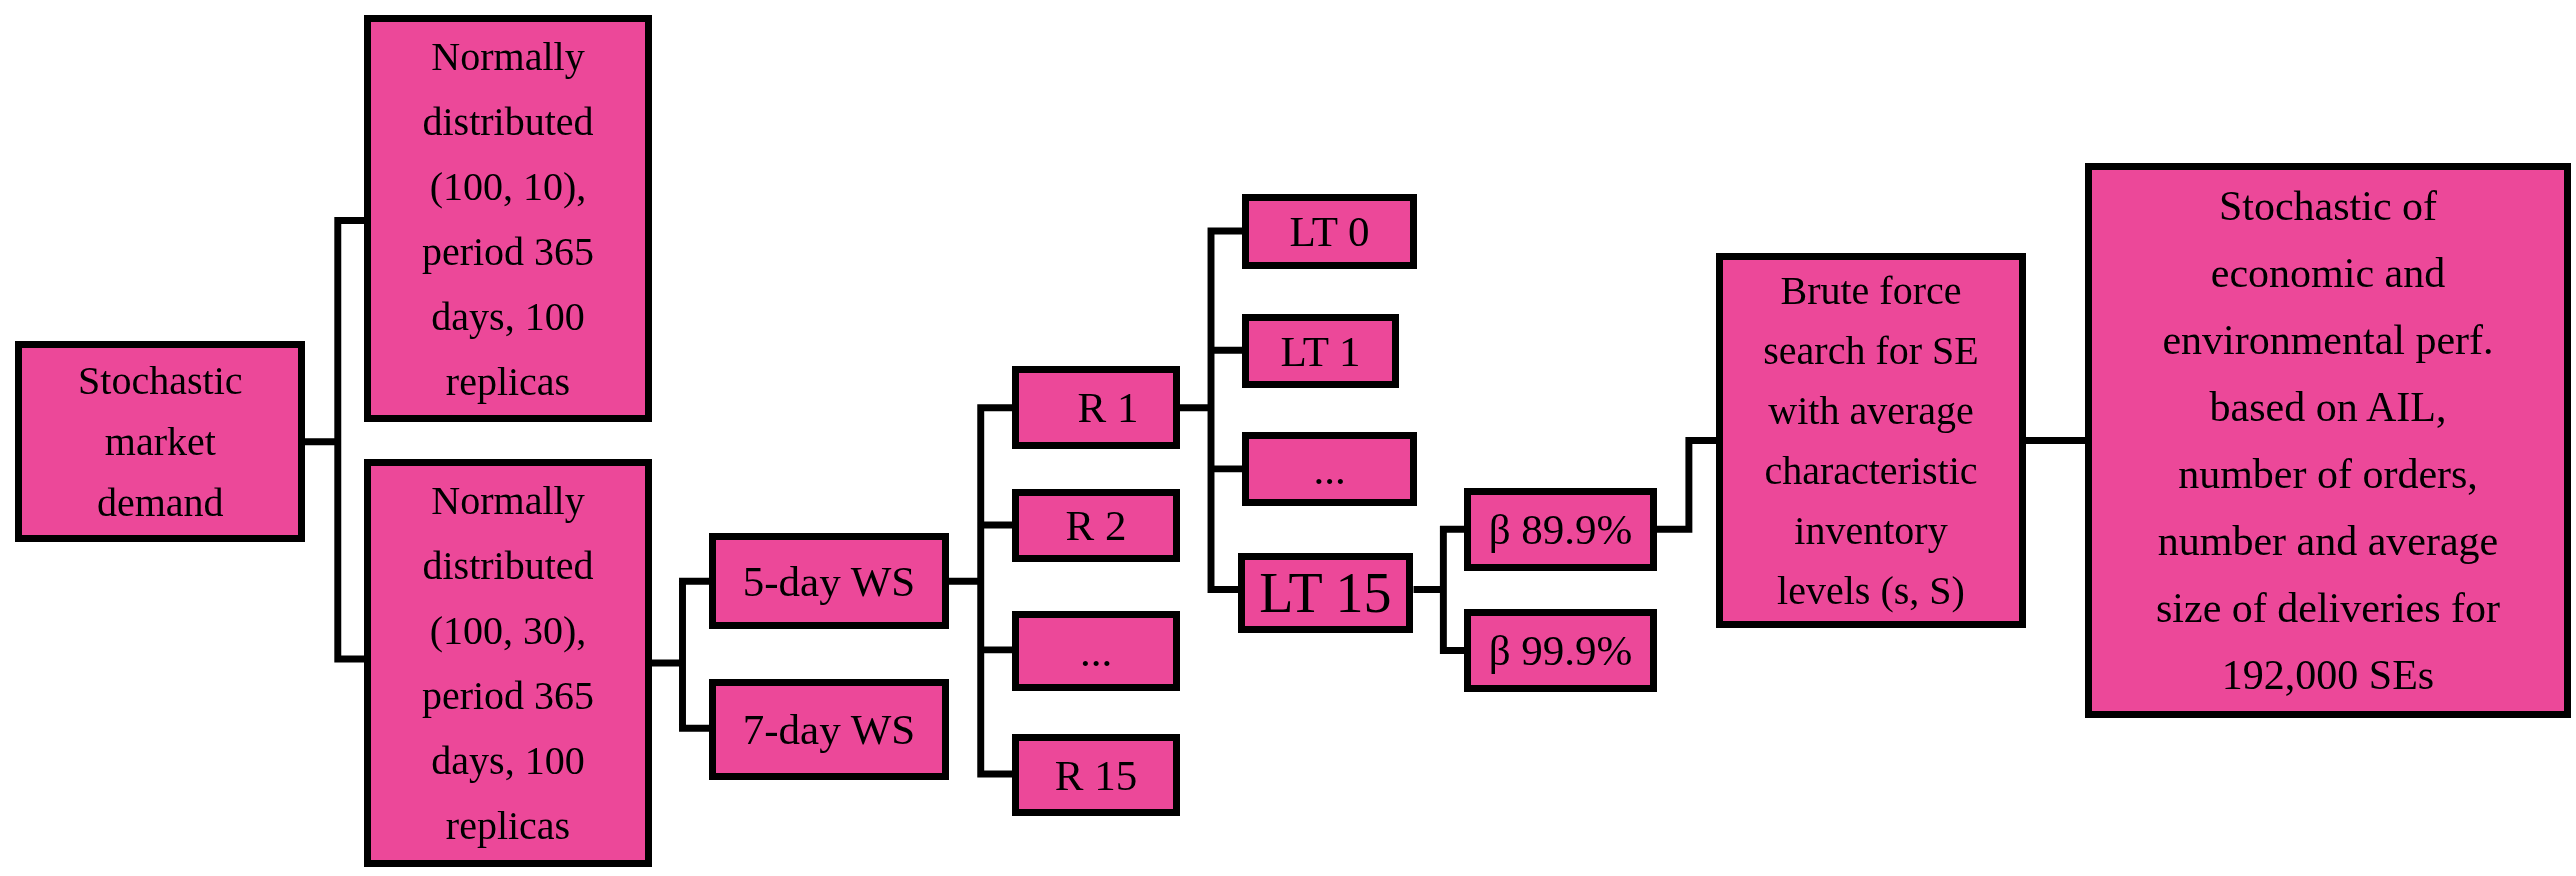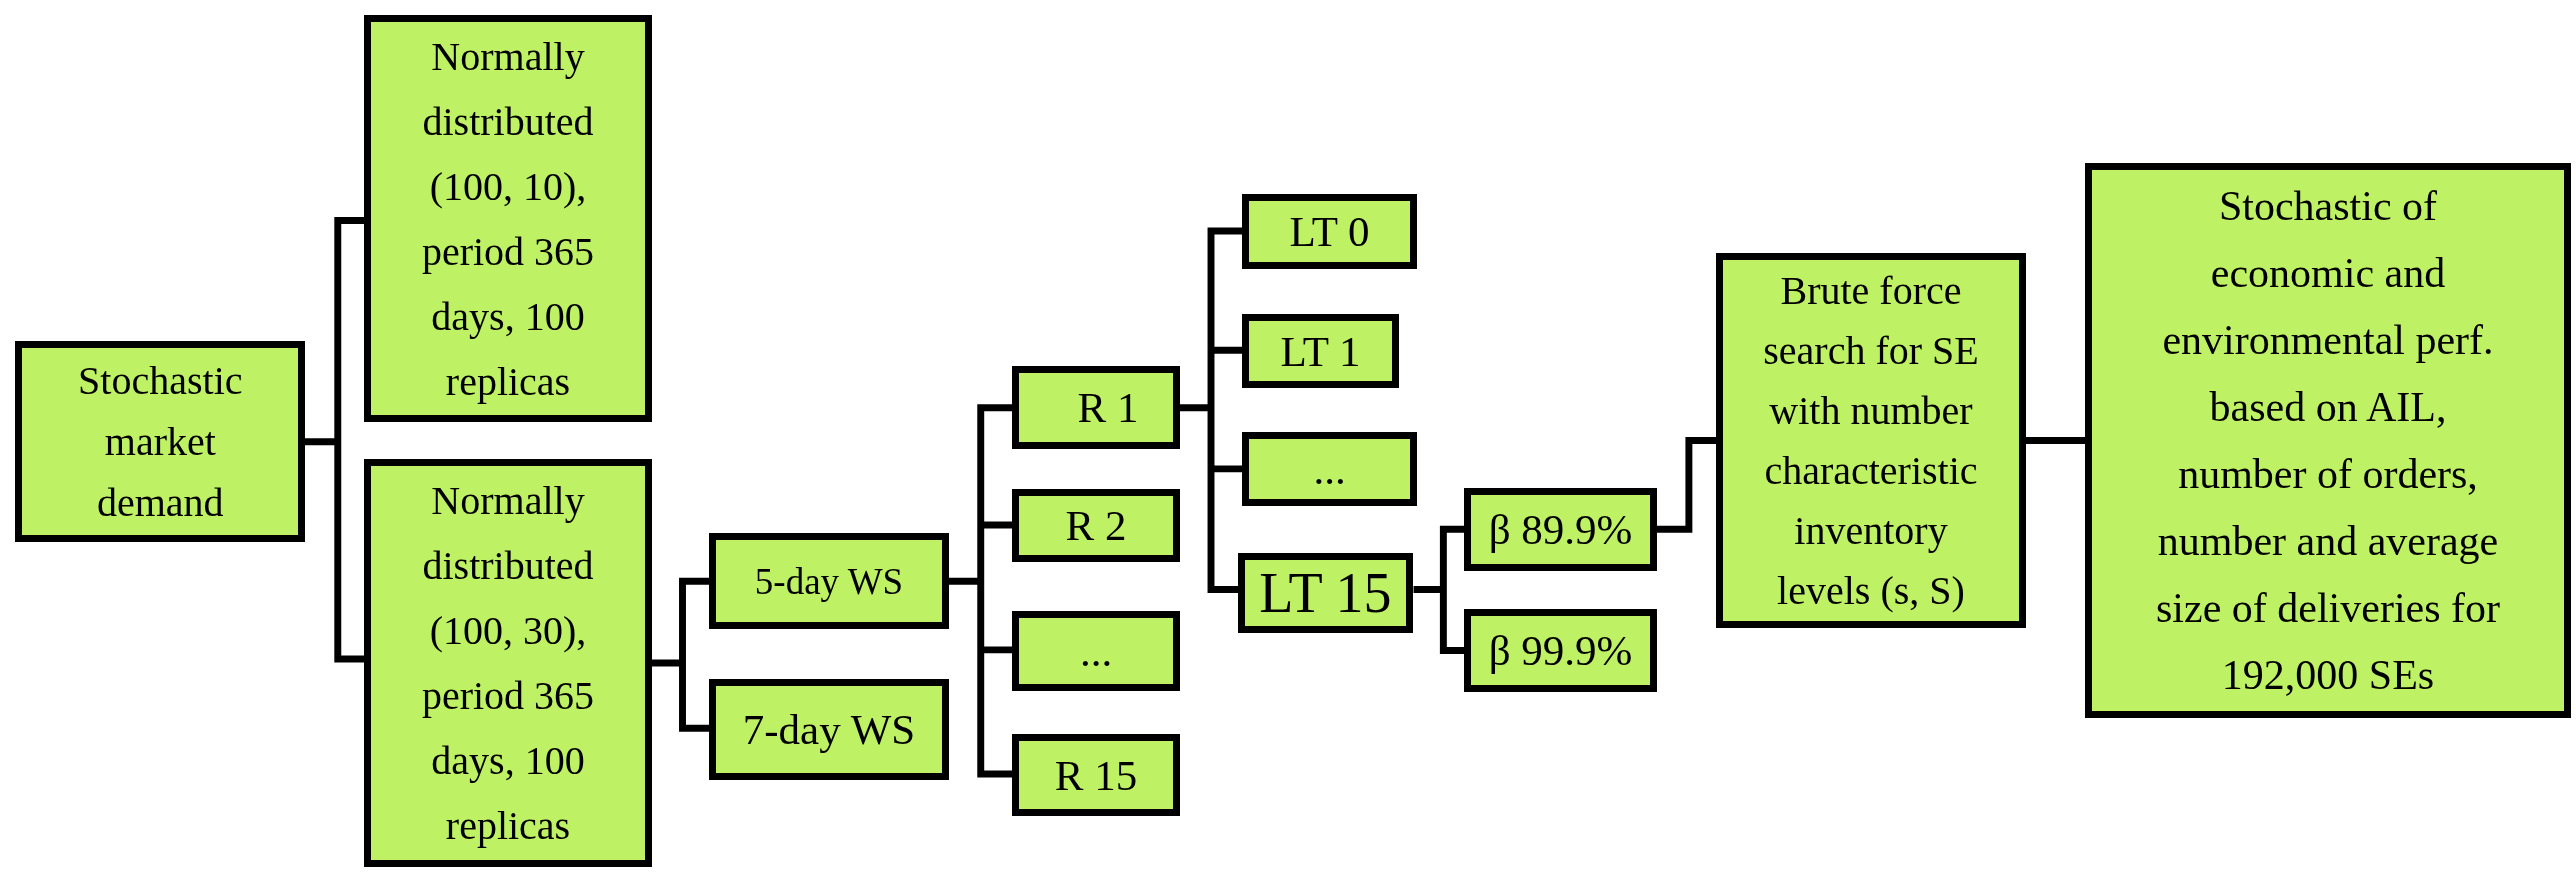--- a/index.html
+++ b/index.html
@@ -29,34 +29,34 @@
   }
   .connectors path {
     fill: none;
     stroke-width: 10;
     stroke-linecap: square;
   }
   .node {
     position: absolute;
     box-sizing: border-box;
     border: 7px solid #000000;
-    background: #bef264;
+    background: #ec4899;
     display: flex;
     flex-direction: column;
     align-items: flex-start;
     justify-content: center;
     text-align: center;
   }
   .node .ln { width: 100%; }
 
   
   #n-stochastic   { left:   15.3px; top: 341px; width: 290px; height: 201px; font-size: 40px; line-height: 61px; }
   #n-norm-top     { left:  364px; top:  15.3px; width: 288px; height: 407px; font-size: 40px; line-height: 65px; }
   #n-norm-bottom  { left:  364px; top: 459px; width: 288px; height: 408px; font-size: 40px; line-height: 65px; }
-  #n-ws5          { left: 709px; top: 533px; width: 240px; height: 96px; font-size: 37px; font-family: Liberation Serif, serif; }
+  #n-ws5          { left: 709px; top: 533px; width: 240px; height: 96px; font-size: 43px; font-family: Liberation Serif, serif; }
   #n-ws7          { left: 709px; top: 679px; width: 240px; height: 101px; font-size: 43px; }
   #n-r1           { left: 1012px; top: 366px; width: 168px; height: 83px; font-size: 43px; padding-left: 24px; }
   #n-r2           { left: 1012px; top: 489px; width: 168px; height: 73px; font-size: 43px; }
   #n-rdots        { left: 1012px; top: 611px; width: 168px; height: 80px; font-size: 43px; }
   #n-r15          { left: 1012px; top:734px; width: 168px; height: 82px; font-size: 43px; }
   #n-lt0          { left: 1242px; top: 194px; width: 175px; height: 75px; font-size: 43px; }
   #n-lt1          { left: 1242px; top: 314px; width: 157px; height: 74px; font-size: 43px; }
   #n-ltdots       { left: 1242px; top: 432px; width: 175px; height: 74px; font-size: 43px; }
   #n-lt15         { left: 1238px; top: 553px; width: 175px; height: 80px; font-size: 56px; }
   #n-beta-low     { left: 1464px; top: 488px; width: 193px; height: 83px; font-size: 43px; }
@@ -147,21 +147,21 @@
     <div class="ln">β 89.9%</div>
   </div>
 
   <div class="node" id="n-beta-high">
     <div class="ln">β 99.9%</div>
   </div>
 
   <div class="node" id="n-brute">
     <div class="ln">Brute force</div>
     <div class="ln">search for SE</div>
-    <div class="ln">with number</div>
+    <div class="ln">with average</div>
     <div class="ln">characteristic</div>
     <div class="ln">inventory</div>
     <div class="ln">levels (s, S)</div>
   </div>
 
   <div class="node" id="n-calc">
     <div class="ln">Stochastic of</div>
     <div class="ln">economic and</div>
     <div class="ln">environmental perf.</div>
     <div class="ln">based on AIL,</div>

